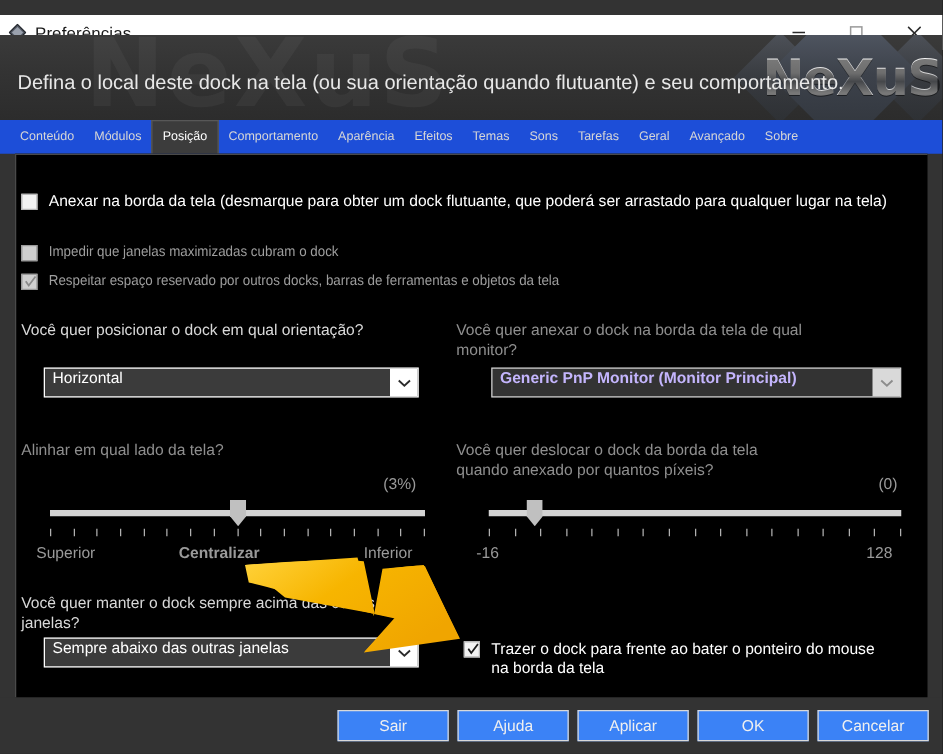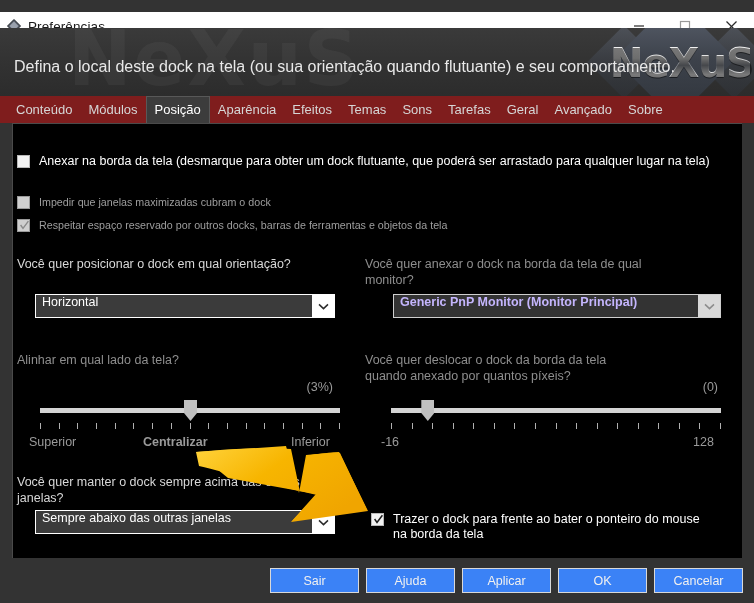--- a/index.html
+++ b/index.html
@@ -59,23 +59,23 @@
     font-weight: bold; font-size: 40px; letter-spacing: -1px;
     background: linear-gradient(180deg,#ffffff 0%, #dcdcdc 40%, #8b8f96 55%, #f2f2f2 75%, #b9bcc2 100%);
     -webkit-background-clip: text; background-clip: text;
     color: transparent;
     text-shadow: 0 1px 0 rgba(0,0,0,.5);
   }
 
   
   .tabs {
     position: absolute; left: 0; top: 96px; width: 754px; height: 27px;
-    background: #7f1d1d;
+    background: #1d4ed8;
     display: flex; align-items: flex-end;
-    font-size: 13px;
+    font-size: 10px;
   }
   .tab {
     padding: 4px 8px 5px 8px; color: #d6d6d6; white-space: nowrap;
     line-height: 17px;
   }
   .tab.active {
     background: #3c3c3c; color: #ffffff;
     border-top: 1px solid #585858;
     border-left: 1px solid #585858;
     border-right: 1px solid #585858;
@@ -196,20 +196,21 @@
       <div class="logo-text">NeXuS</div>
     </div>
     <div class="header-text">Defina o local deste dock na tela (ou sua orientação quando flutuante) e seu comportamento.</div>
   </div>
 
   <div class="tabs">
     <div style="width:8px"></div>
     <div class="tab">Conteúdo</div>
     <div class="tab">Módulos</div>
     <div class="tab active">Posição</div>
+    <div class="tab">Comportamento</div>
     <div class="tab">Aparência</div>
     <div class="tab">Efeitos</div>
     <div class="tab">Temas</div>
     <div class="tab">Sons</div>
     <div class="tab">Tarefas</div>
     <div class="tab">Geral</div>
     <div class="tab">Avançado</div>
     <div class="tab">Sobre</div>
   </div>
 

